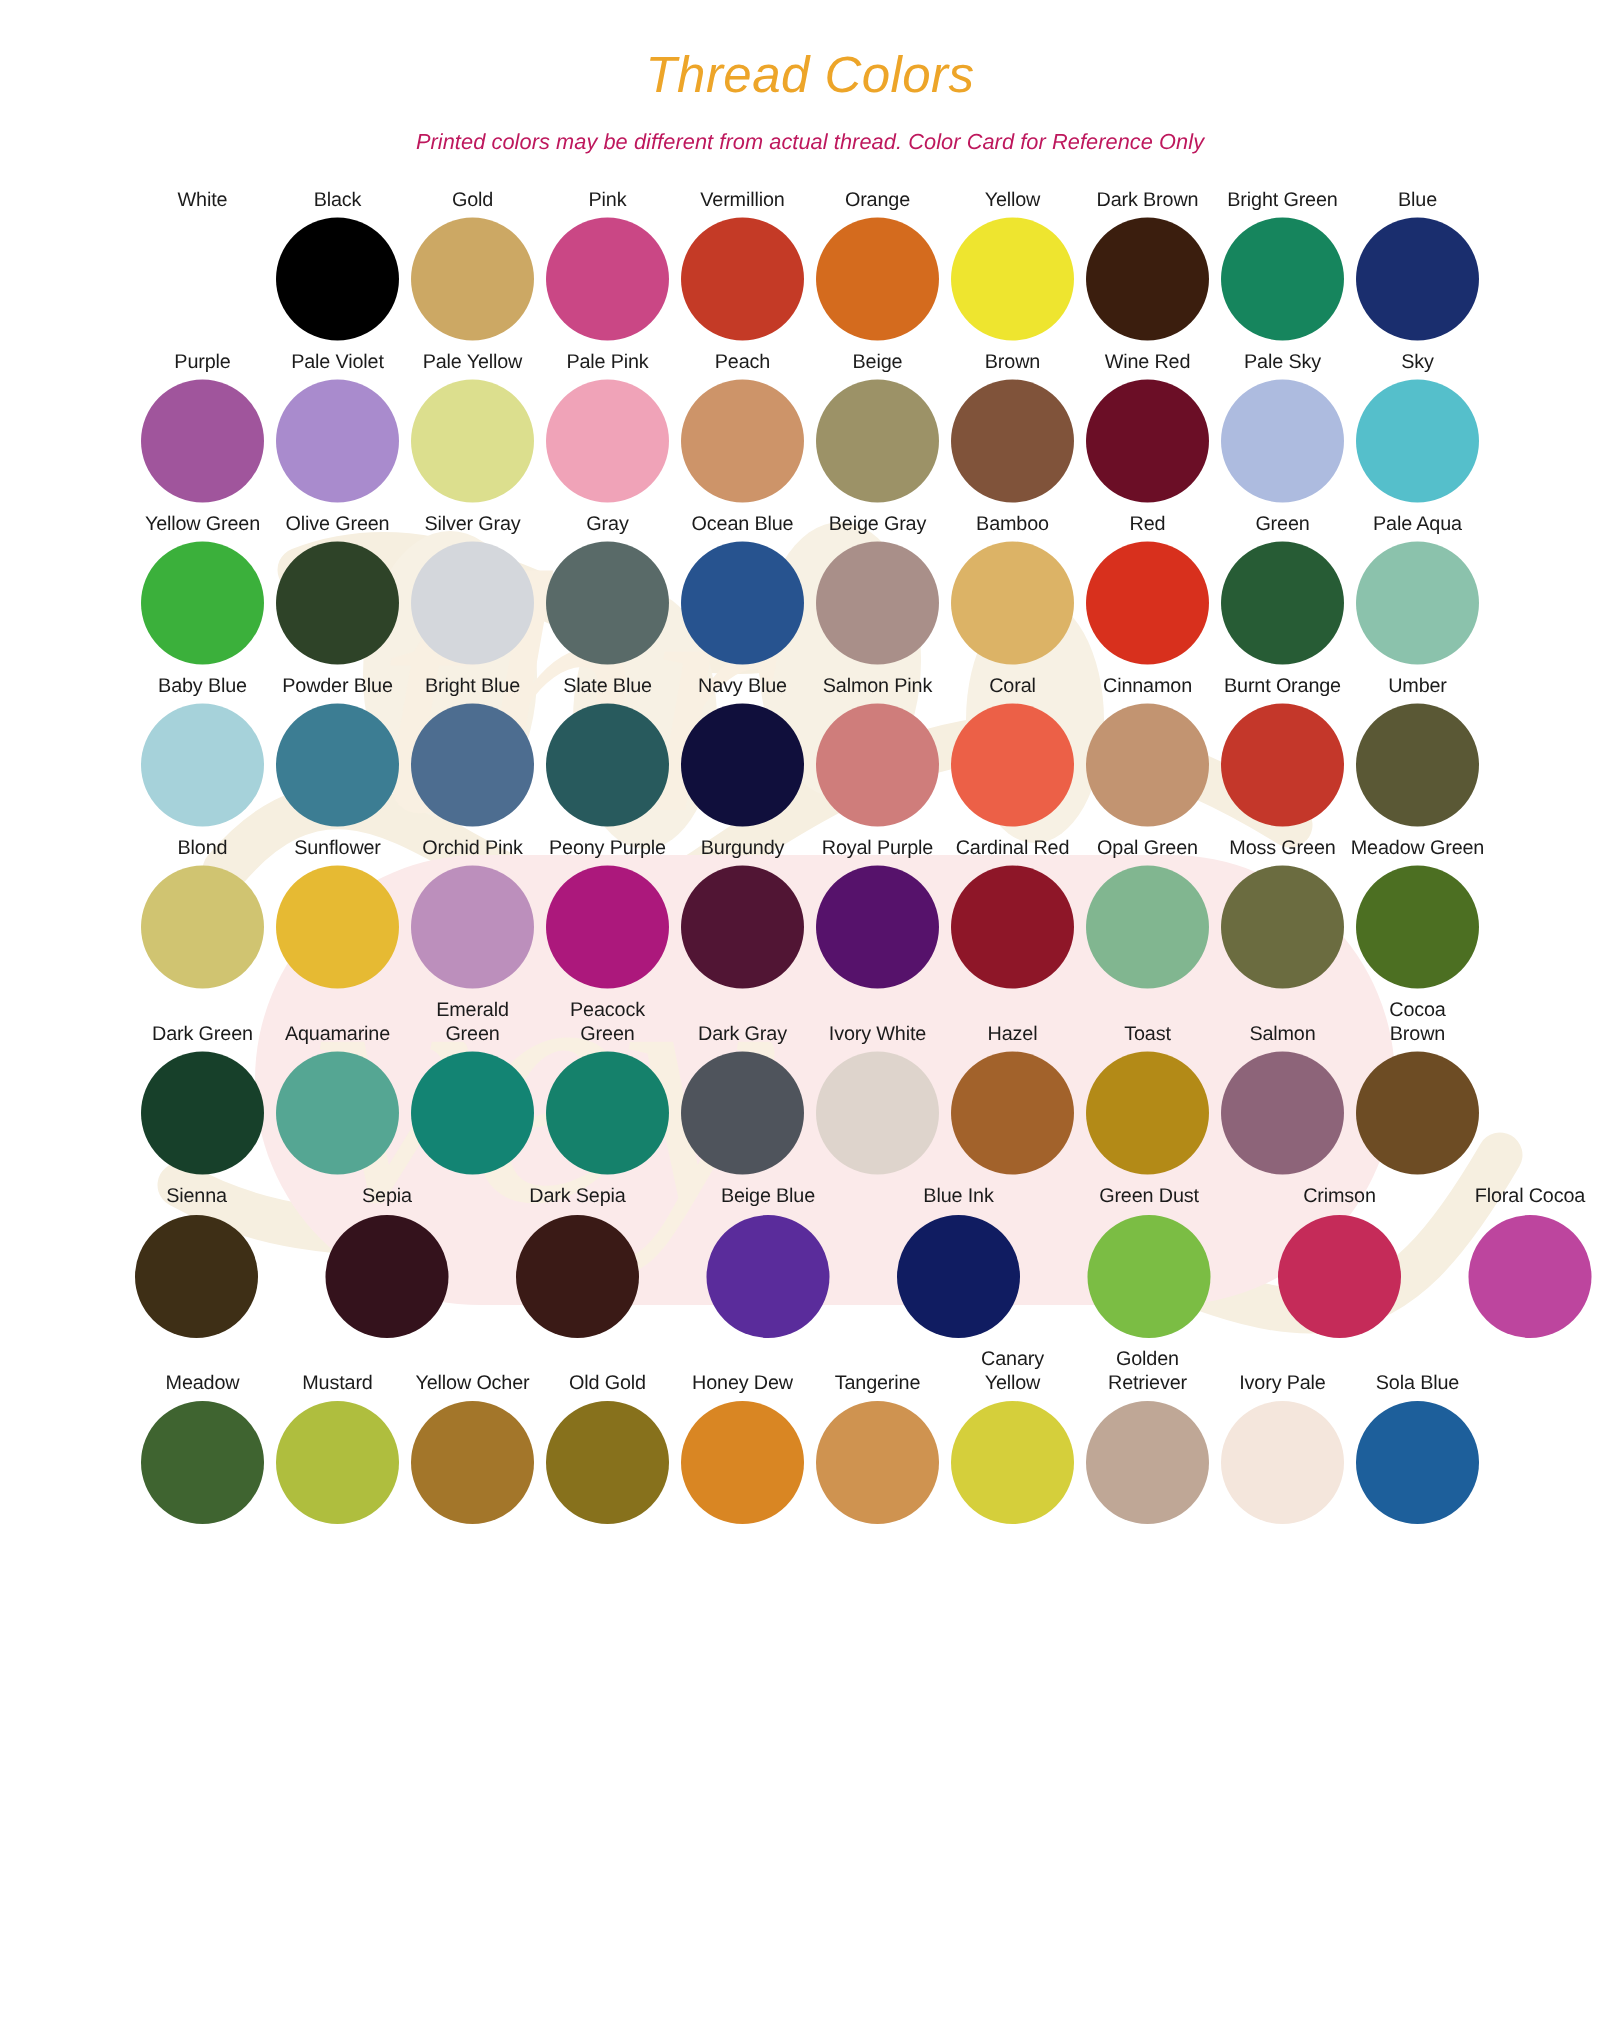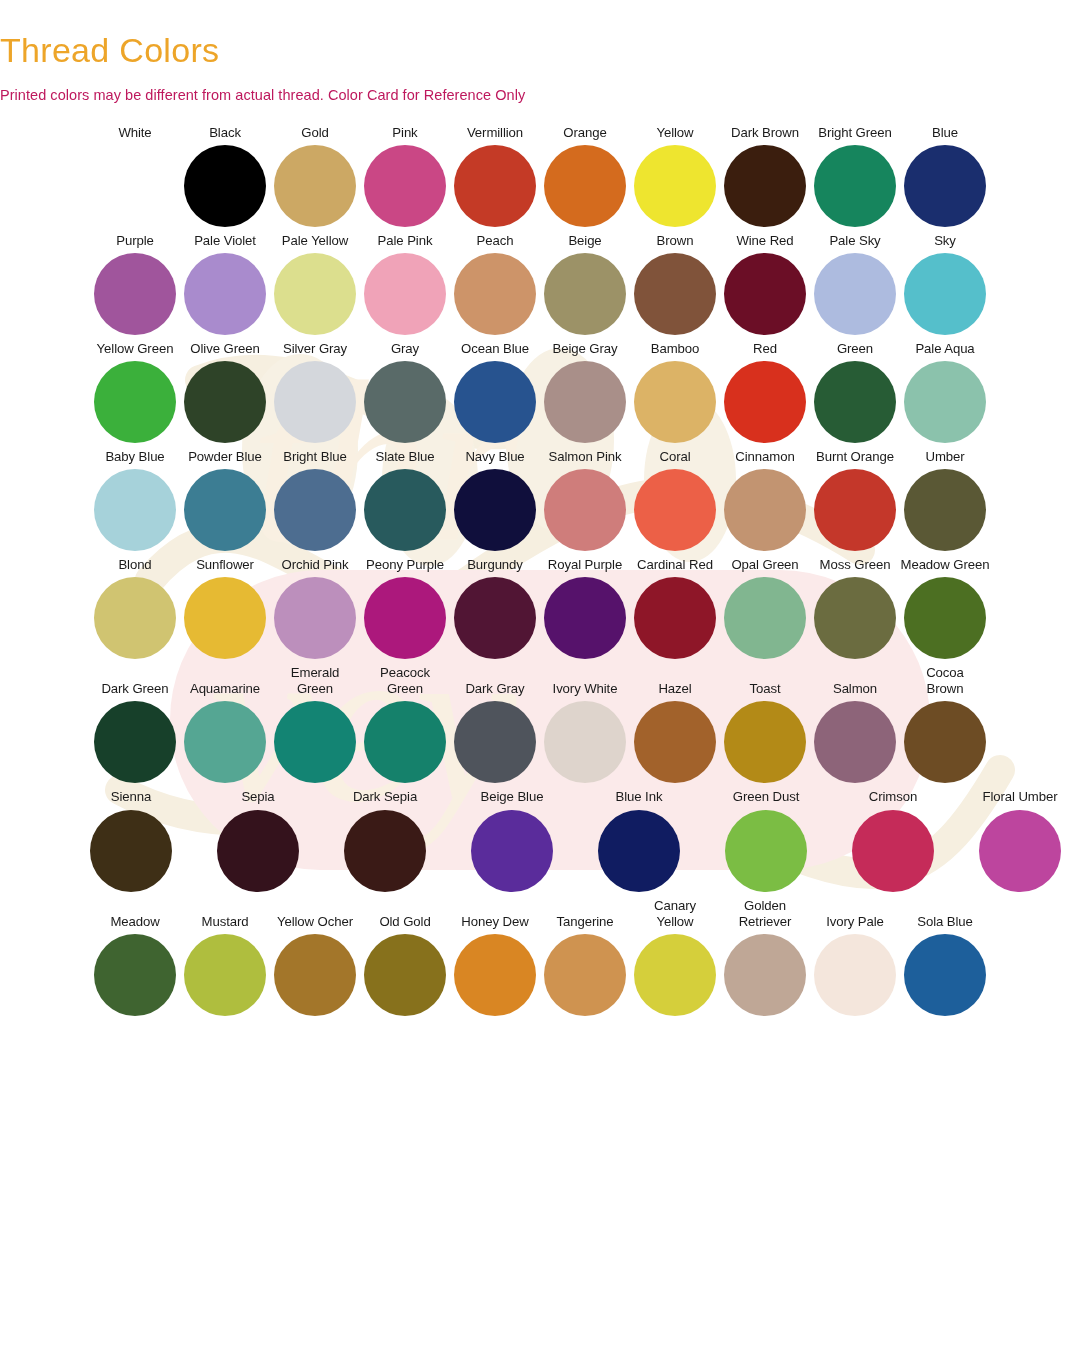--- a/index.html
+++ b/index.html
@@ -23,22 +23,23 @@
     pointer-events:none;
     z-index:0;
     opacity:1;
   }
   #watermark svg { width:100%; height:100%; display:block; }
 
   
   #header {
     position:relative;
     z-index:3;
-    text-align:left;
+    text-align:center;
     padding-top:30px;
+    font-style:italic;
   }
   #page-title {
     font-size:34px;
     font-weight:400;
     color:#eda529;
     letter-spacing:0.3px;
     line-height:1.2;
   }
   #page-subtitle {
     margin-top:16px;
@@ -409,21 +410,21 @@
         </div>
         <div class="swatch-cell">
           <div class="swatch-label">Green Dust</div>
           <div class="swatch-dot" style="background: rgb(123, 189, 68);"></div>
         </div>
         <div class="swatch-cell">
           <div class="swatch-label">Crimson</div>
           <div class="swatch-dot" style="background: rgb(197, 43, 89);"></div>
         </div>
         <div class="swatch-cell">
-          <div class="swatch-label">Floral Umber</div>
+          <div class="swatch-label">Floral Cocoa</div>
           <div class="swatch-dot" style="background: rgb(189, 69, 158);"></div>
         </div>
         <div class="swatch-cell">
           <div class="swatch-label">Wine</div>
           <div class="swatch-dot" style="background: rgb(109, 58, 79);"></div>
         </div>
         <div class="swatch-cell">
           <div class="swatch-label">Olive Drab</div>
           <div class="swatch-dot" style="background: rgb(54, 44, 29);"></div>
         </div>

